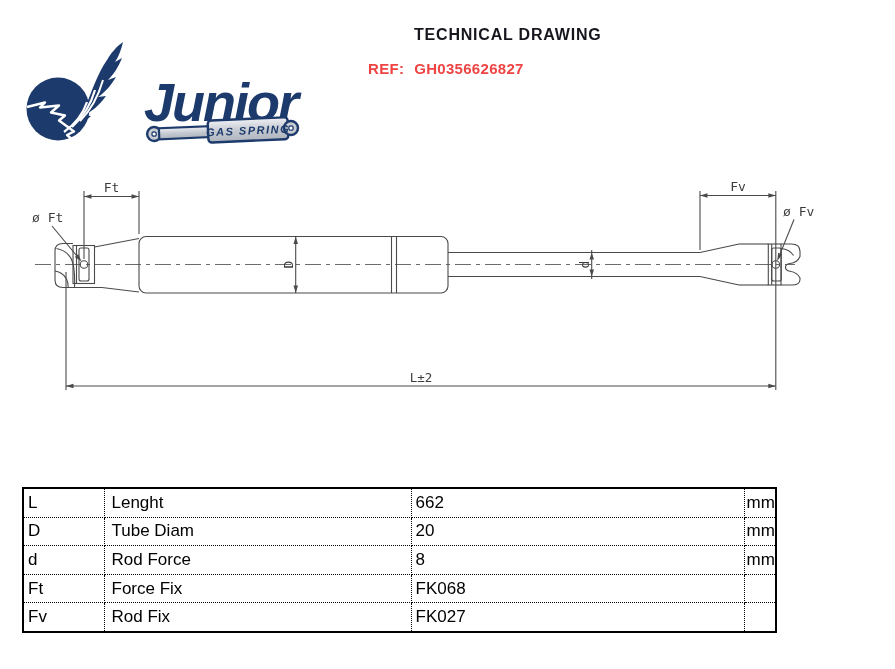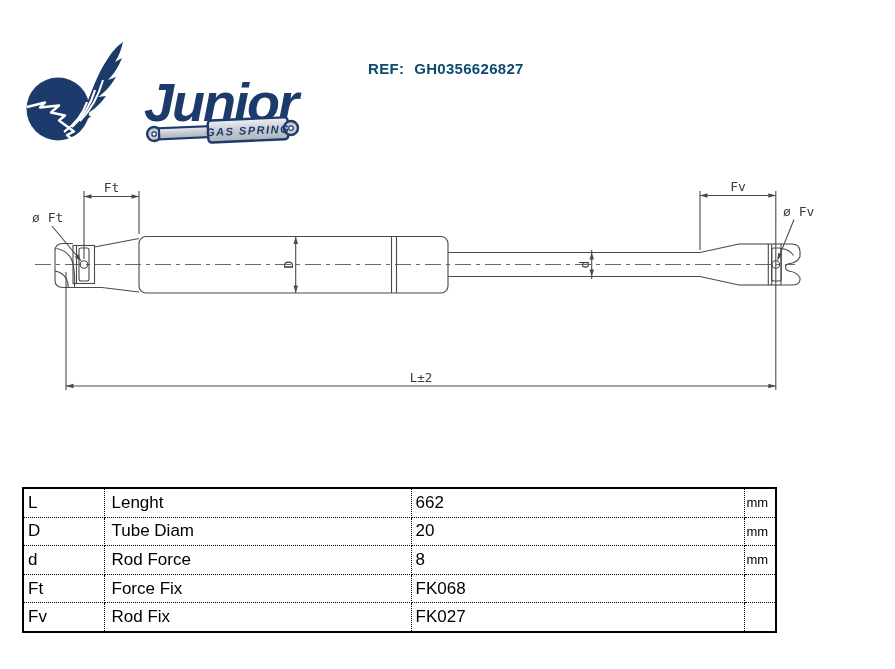--- a/index.html
+++ b/index.html
@@ -1,40 +1,41 @@
 <!DOCTYPE html>
 <html><head>
 <meta charset="utf-8">
 <style>
   html,body{margin:0;padding:0;background:#fff;}
   .page{position:relative;width:895px;height:669px;background:#fff;overflow:hidden;
         font-family:"Liberation Sans",sans-serif;}
   .page-title{position:absolute;left:414px;top:26px;font-size:16px;font-weight:bold;
         letter-spacing:.8px;color:#16161f;}
   .ref-line{position:absolute;left:368px;top:60px;font-size:15px;font-weight:bold;
-        letter-spacing:.3px;color:#0c4a6e;}
+        letter-spacing:.3px;color:#ef4444;}
   .ref-line .gap{display:inline-block;width:10px;}
   .logo-svg{position:absolute;left:18px;top:34px;}
   .drawing-svg{position:absolute;left:0;top:0;}
   .dimtext{font-family:"DejaVu Sans Mono",monospace;font-size:13px;fill:#3c3c3c;}
   .dimtext-sm{font-family:"DejaVu Sans Mono",monospace;font-size:12.5px;fill:#3c3c3c;}
   .spec-table{position:absolute;left:22px;top:487px;width:753px;height:146px;
         border-collapse:collapse;border:2.5px solid #000;table-layout:fixed;}
   .spec-table td{border:1px dotted #000;font-size:17px;color:#000;height:23px;
         padding:0 4px;vertical-align:middle;white-space:nowrap;overflow:hidden;}
   .spec-table td.sym{padding-left:4px;}
   .spec-table td.nm{padding-left:7px;margin-left:8px;}
   .spec-table td.val{text-align:left;padding-right:5px;}
-  .spec-table td.unit{font-size:13px;padding-left:2px;padding-right:17px;}
+  .spec-table td.unit{font-size:17px;padding-left:2px;padding-right:17px;}
 </style>
 </head>
 <body>
 
 <div class="page">
 
+  <div class="page-title">TECHNICAL DRAWING</div>
 
   <div class="ref-line">
     <span>REF:</span><span class="gap"></span><span>GH0356626827</span>
   </div>
 
   <svg class="logo-svg" width="315" height="140" viewBox="0 0 315 140">
     <defs>
       <linearGradient id="silverGrad" x1="0" y1="0" x2="0" y2="1">
         <stop offset="0" stop-color="#eef0f3"></stop>
           <stop offset="0.5" stop-color="#c5cad2"></stop>

